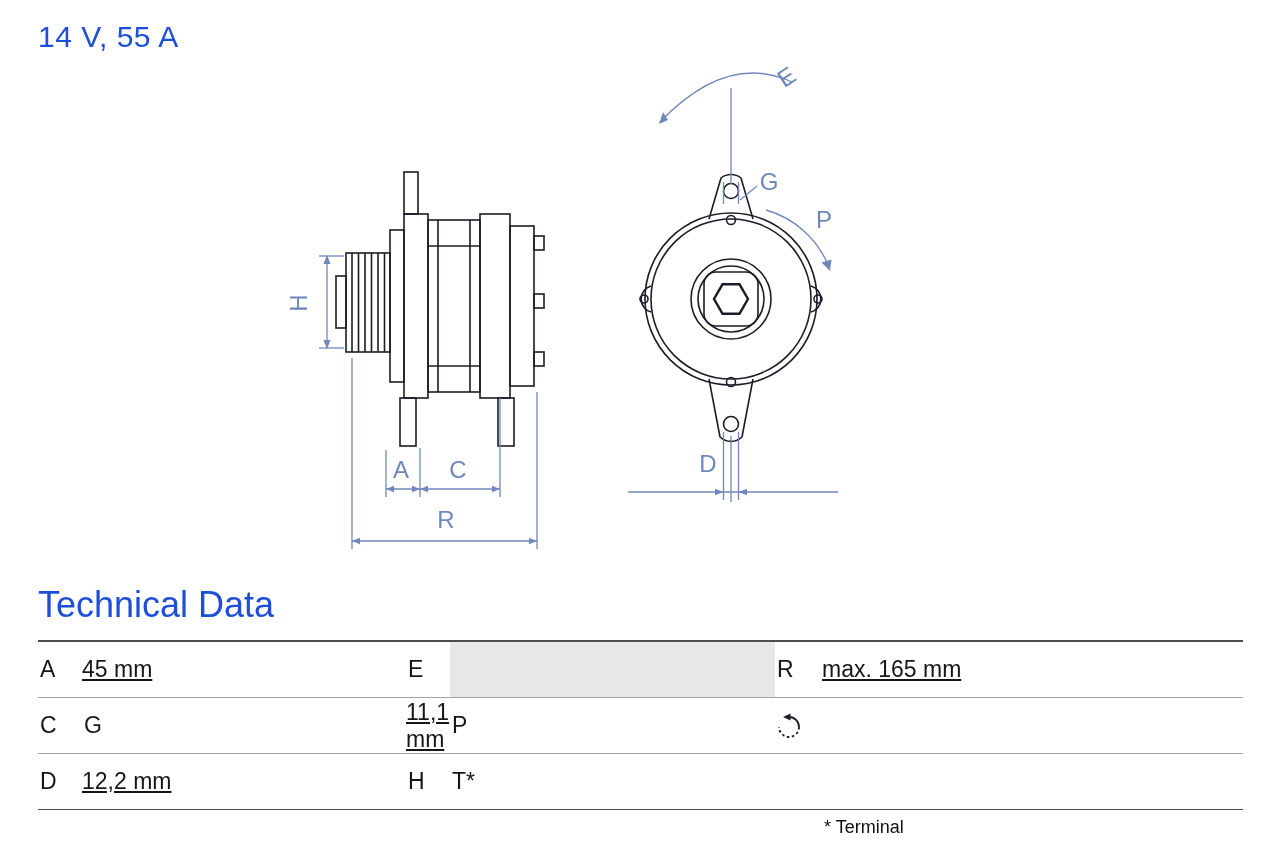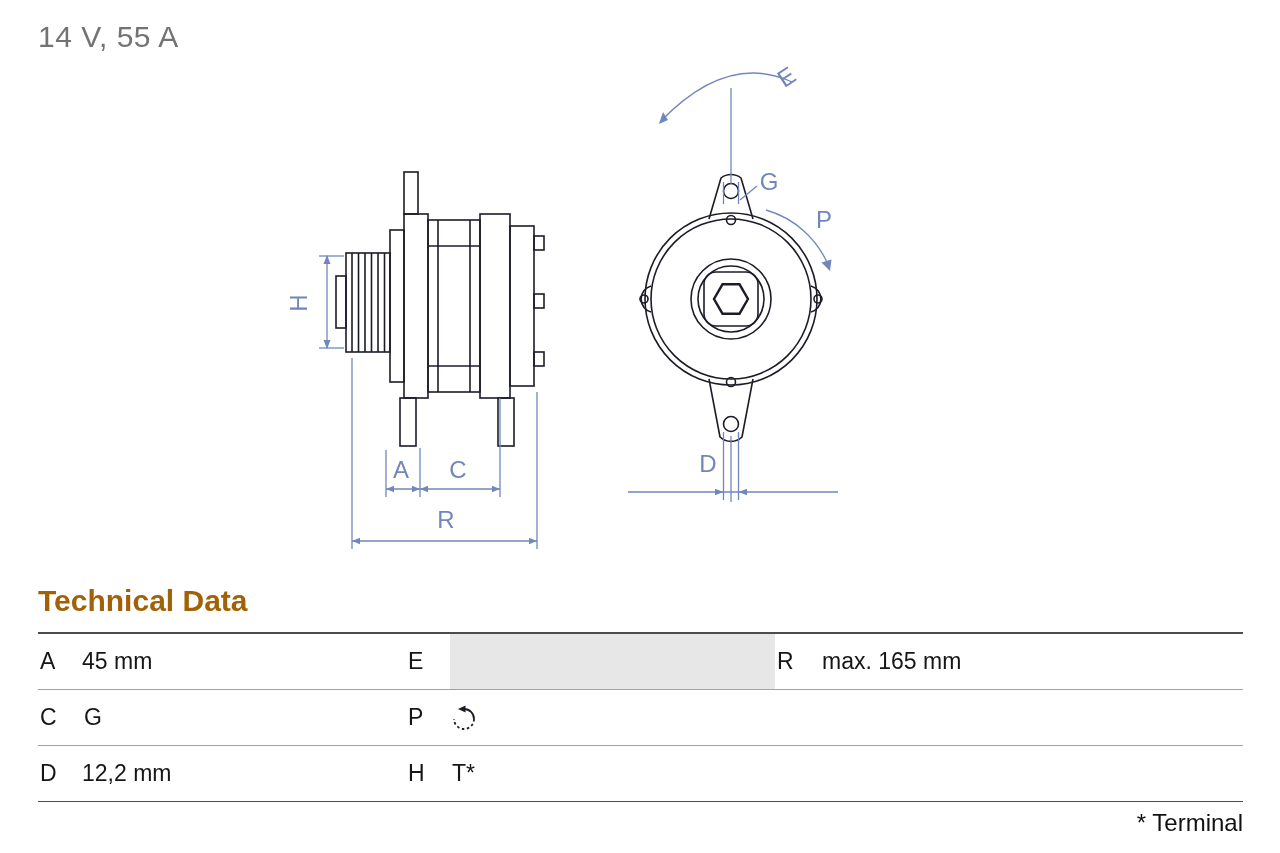--- a/index.html
+++ b/index.html
@@ -13,44 +13,44 @@
     width: 1280px;
     height: 853px;
     background: #ffffff;
     overflow: hidden;
   }
   .page-title {
     position: absolute;
     left: 38px;
     top: 20px;
     font-size: 30px;
-    color: #737373;
+    color: #1d4ed8;
     letter-spacing: 0.5px;
   }
   svg.diagram {
     position: absolute;
     left: 0;
     top: 0;
   }
   svg.diagram text {
     font-family: "Liberation Sans", sans-serif;
     font-size: 24px;
     fill: #7187bb;
   }
   .tech {
     position: absolute;
     left: 38px;
     top: 584px;
     width: 1205px;
   }
   .tech h2 {
     margin: 0 0 14px 0;
-    font-size: 30px;
-    font-weight: bold;
-    color: #a16207;
+    font-size: 36px;
+    font-weight: normal;
+    color: #1d4ed8;
   }
   .ttable {
     border-top: 2px solid #4a4d50;
     border-bottom: 1px solid #4a4d50;
   }
   .trow {
     display: grid;
     grid-template-columns: 44px 324px 44px 325px 47px 1fr;
     align-items: stretch;
     height: 55px;
@@ -58,29 +58,28 @@
   }
   .trow:last-child { border-bottom: none; }
   .cell {
     display: flex;
     align-items: center;
     font-size: 23px;
     color: #161616;
     padding-left: 2px;
     height: 100%;
   }
-  .cell.value { padding-left: 0; }
+  .cell.value { padding-left: 0; text-decoration: underline; }
   .cell.empty-cell { background: #e7e7e7; }
   .rot-icon { display: block; }
   .footnote {
     margin-top: 7px;
     padding-left: 786px;
-    font-size: 24px;
+    font-size: 18px;
     color: #111111;
-    text-align: right;
   }
 </style>
 </head>
 <body>
 
 <div class="page">
 
   <div class="page-title">14 V, 55 A</div>
 
   <svg class="diagram" viewBox="0 0 1280 560" width="1280" height="560">
@@ -212,20 +211,23 @@
         </div>
         <div class="cell label">R</div>
         <div class="cell value">
           <span>max. 165 mm</span>
         </div>
       </div>
 
       <div class="trow">
         <div class="cell label">C</div>
         <div class="cell label">G</div>
+        <div class="cell value">
+          <span>11,1 mm</span>
+        </div>
         <div class="cell label">P</div>
         <div class="cell value">
           <span></span>
           <svg class="rot-icon" viewBox="0 0 28 28" width="28" height="28">
             <path d="M 24 15 A 10 10 0 0 1 4 15" fill="none" stroke="#1c1c28" stroke-width="1.8" stroke-dasharray="2.5 2.6"></path>
             <path d="M 24 15 A 10 10 0 0 0 14 5" fill="none" stroke="#1c1c28" stroke-width="1.8"></path>
             <polygon points="8,5 15.5,1.5 15.5,8.5" fill="#1c1c28"></polygon>
           </svg>
         </div>
       </div>

